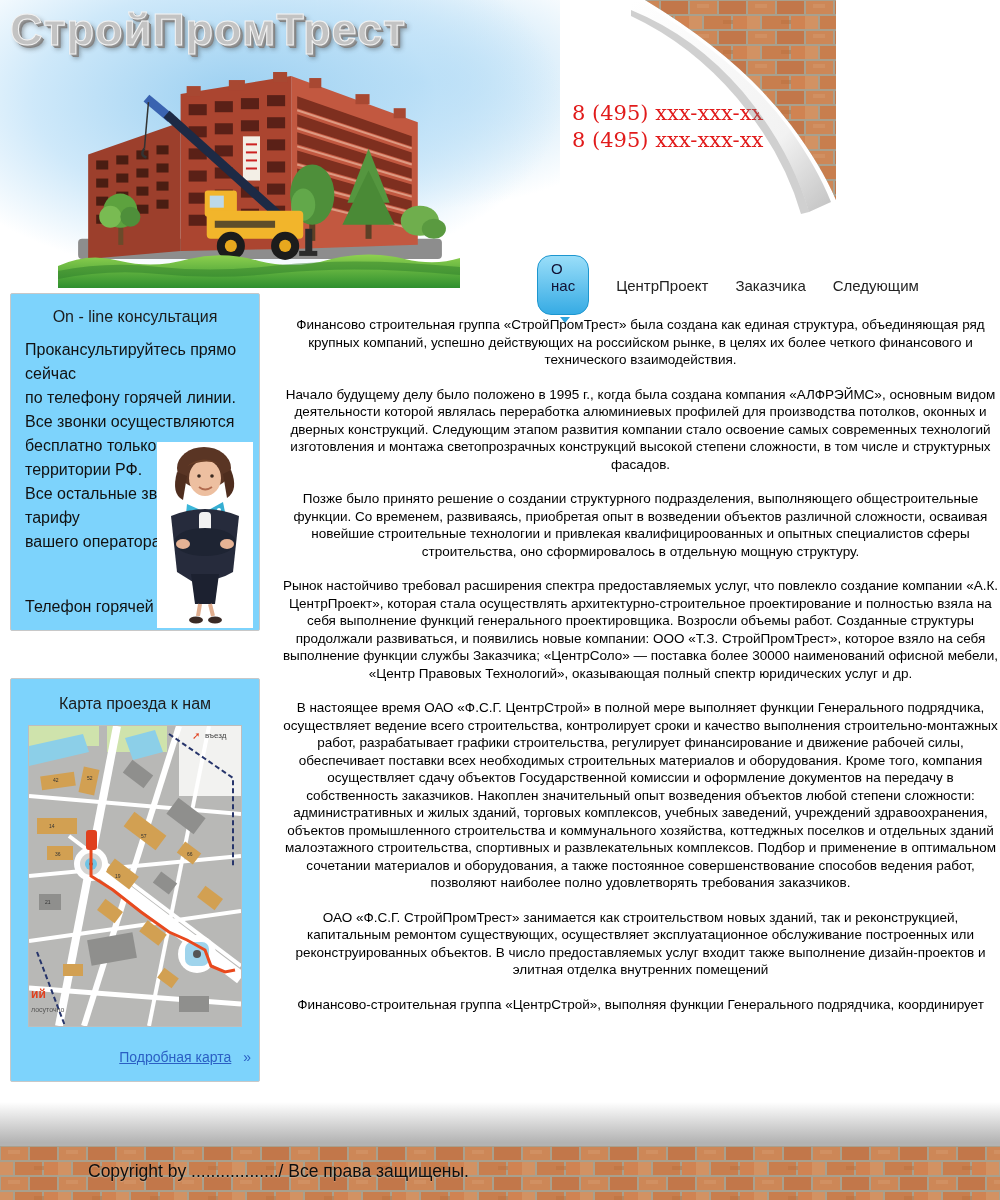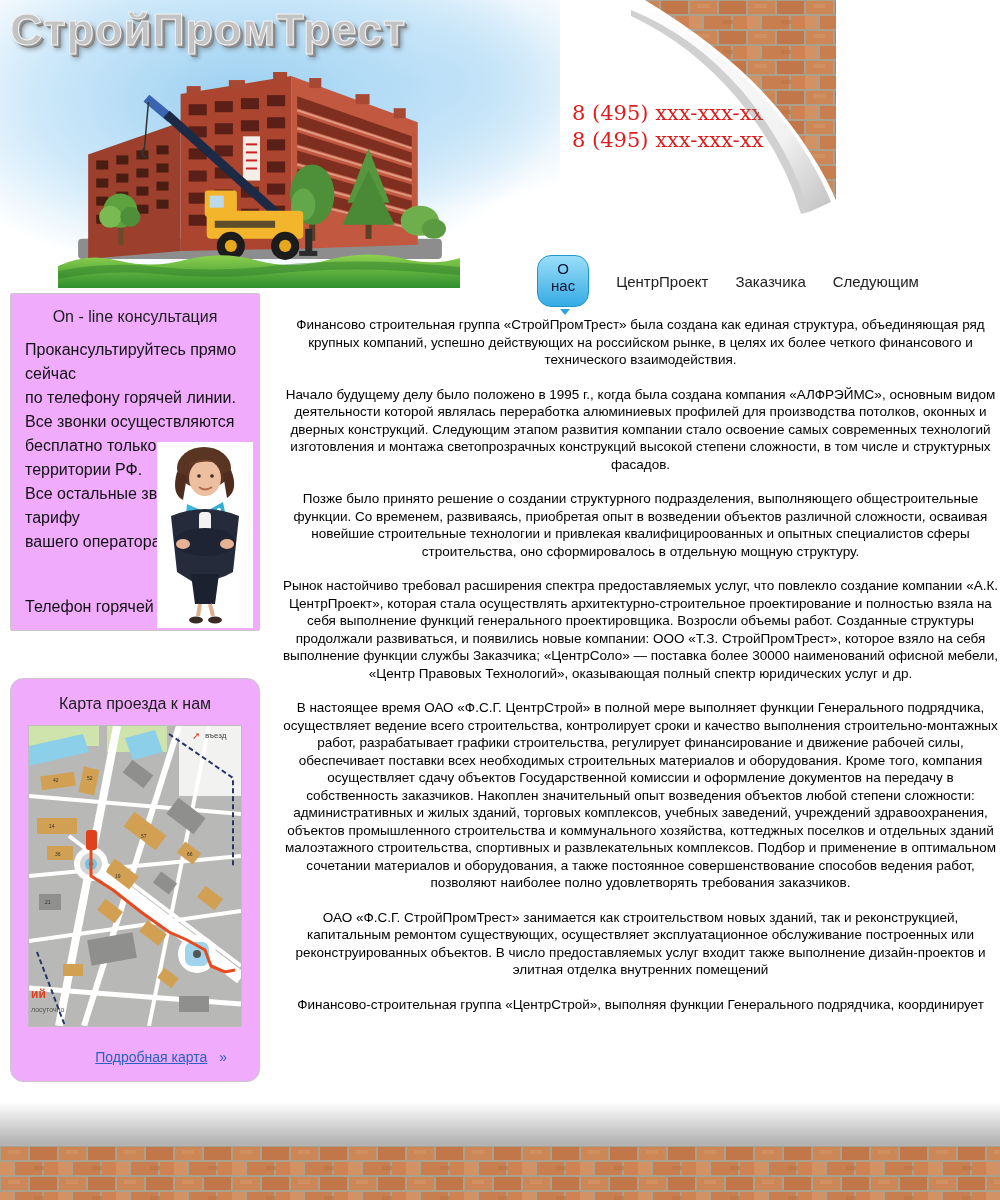--- a/index.html
+++ b/index.html
@@ -28,47 +28,47 @@
   .phones {
     position:absolute; left:572px; top:100px;
     font-family:"DejaVu Serif", serif;
     font-size:21px; line-height:27px; color:#e11b1b;
   }
 
   
   .nav { position:absolute; left:537px; top:255px; display:flex; align-items:center; gap:27px; font-size:15px; color:#222; }
   .nav-bubble {
     position:relative; background:linear-gradient(#9adef9, #36abe4);
-    border:1px solid #1d96cf; border-radius:14px; padding:4px 13px 12px;
-    color:#113; cursor:pointer;text-align:center;
+    border:1px solid #1d96cf; border-radius:14px; padding:4px 13px 20px;
+    color:#113; cursor:pointer;
   }
   .nav-bubble::after {
     content:""; position:absolute; left:22px; bottom:-9px;
     border:5px solid transparent; border-top:6px solid #2ea3dd; border-bottom:none;
   }
   .nav-link { color:#222; text-decoration:none; cursor:pointer; }
 
   
   .side-box {
     position:absolute; left:10px; width:250px;
-    background:#f0abfc; border:1px solid #c8c8c8; border-radius:2px;
+    background:#7dd3fc; border:1px solid #c8c8c8; border-radius:2px;
     overflow:hidden;
   }
   #consult-box { top:293px; height:338px; padding:8px 14px; }
-  #map-box     { top:678px; height:404px; padding:10px 13px;border-radius:13px; }
+  #map-box     { top:678px; height:404px; padding:10px 13px; }
   .side-title { text-align:center; font-size:16px; color:#1c1c1c; margin:6px 0 12px; }
   .side-text  { font-size:16px; line-height:24px; color:#111; }
   .preline { white-space:pre-line; }
   .consult-feedback { width:152px; margin-top:17px; }
   .consult-hotline  { margin-top:17px; }
   .inline-link { color:#2a5fc4; text-decoration:underline; cursor:pointer; }
   .consultant-wrap { position:absolute; right:6px; top:148px; width:96px; height:186px; background:#fff; }
 
   .map-frame { display:block; margin:2px auto 0; background:#fff; border:1px solid #bdbdbd; width:214px; height:302px; }
-  .map-link-row { position:absolute; right:32px; bottom:16px; font-size:14px; }
+  .map-link-row { position:absolute; right:8px; bottom:16px; font-size:14px; }
   .map-link-row .arrow { color:#2a5fc4; margin-left:8px; text-decoration:none; }
 
   
   .content {
     position:absolute; left:281px; top:316px; width:719px; height:700px;
     overflow:hidden; font-size:13.5px; line-height:17.5px; color:#000;
   }
   .content p { margin:0 0 17px;text-align:center; }
 
   
@@ -400,14 +400,15 @@
       <path d="M14,0 Q110,58 160,125 Q190,165 205,200 L205,218 L190,218 Q170,150 120,90 Q70,32 0,2 Z" fill="rgba(60,30,10,.25)"></path>
     </g>
     <path d="M10,2 Q108,60 158,128 Q186,167 200,202 L178,212 Q160,150 112,92 Q64,36 0,10 L0,2 Z" fill="url(#curlGrad)"></path>
     <path d="M178,212 Q160,150 112,92 Q64,36 0,10 L0,16 Q60,44 106,98 Q152,152 170,214 Z" fill="rgba(120,120,120,.35)"></path>
   </svg>
 
   <div class="footer-shadow"></div>
   <svg class="footer-brick" viewBox="0 0 1000 54" preserveAspectRatio="none">
     <rect width="1000" height="54" fill="url(#brickPat)"></rect>
   </svg>
+  <div class="footer-text">Copyright by ................../ Все права защищены.</div>
 
 </div>
 
 </body></html>

